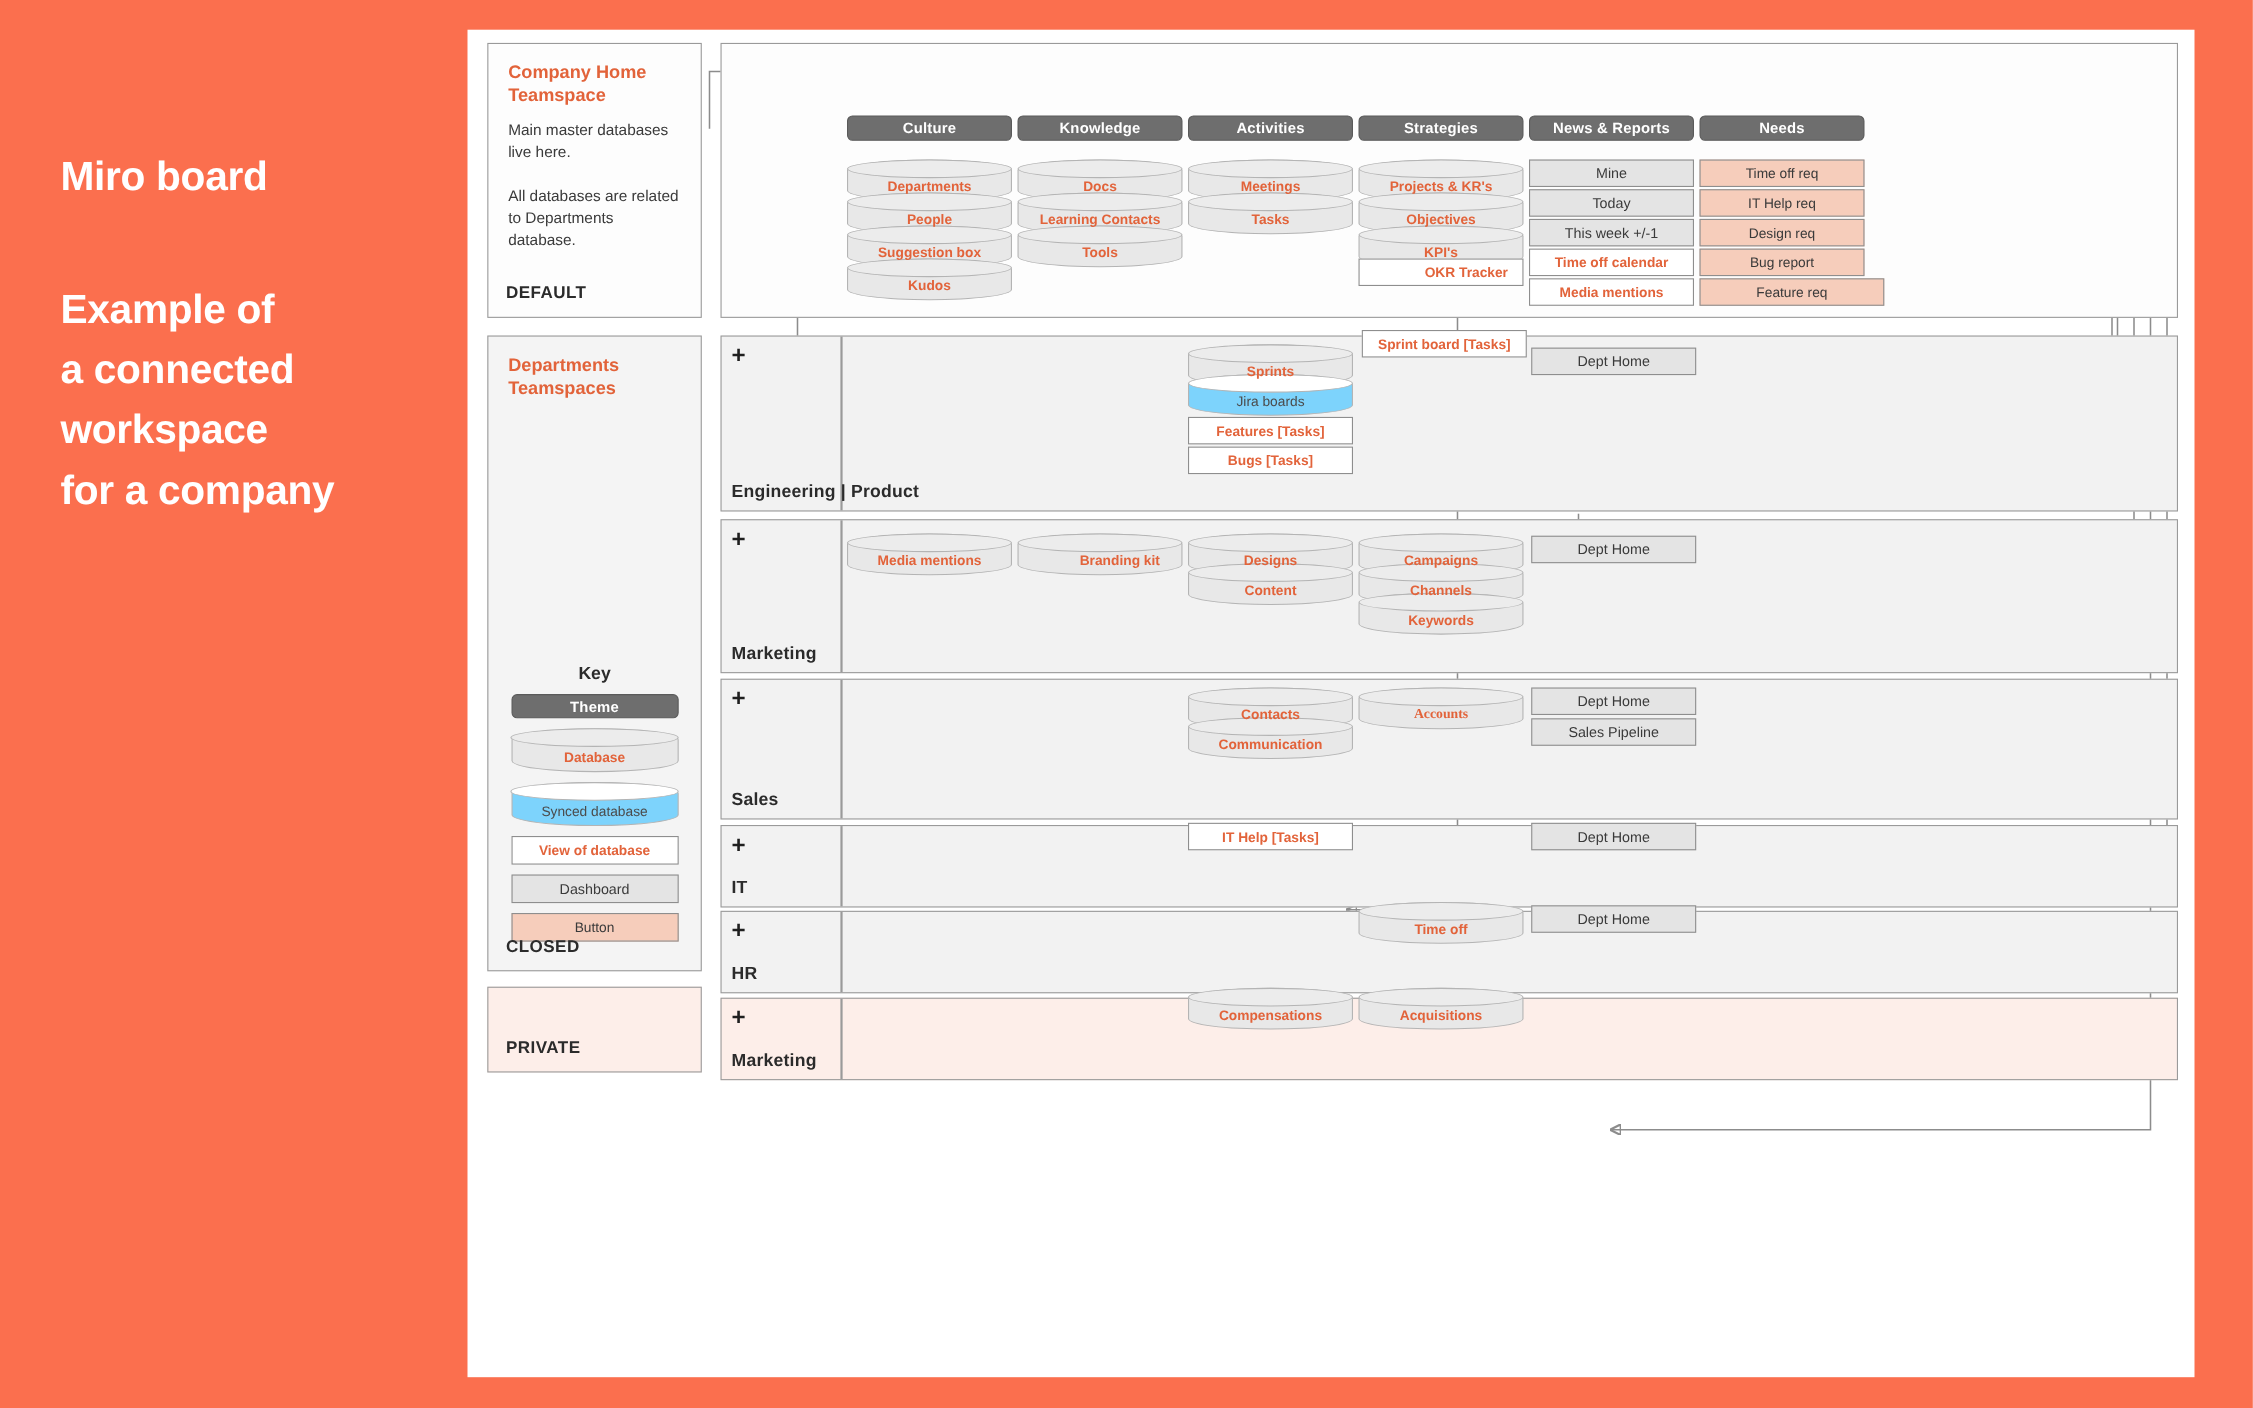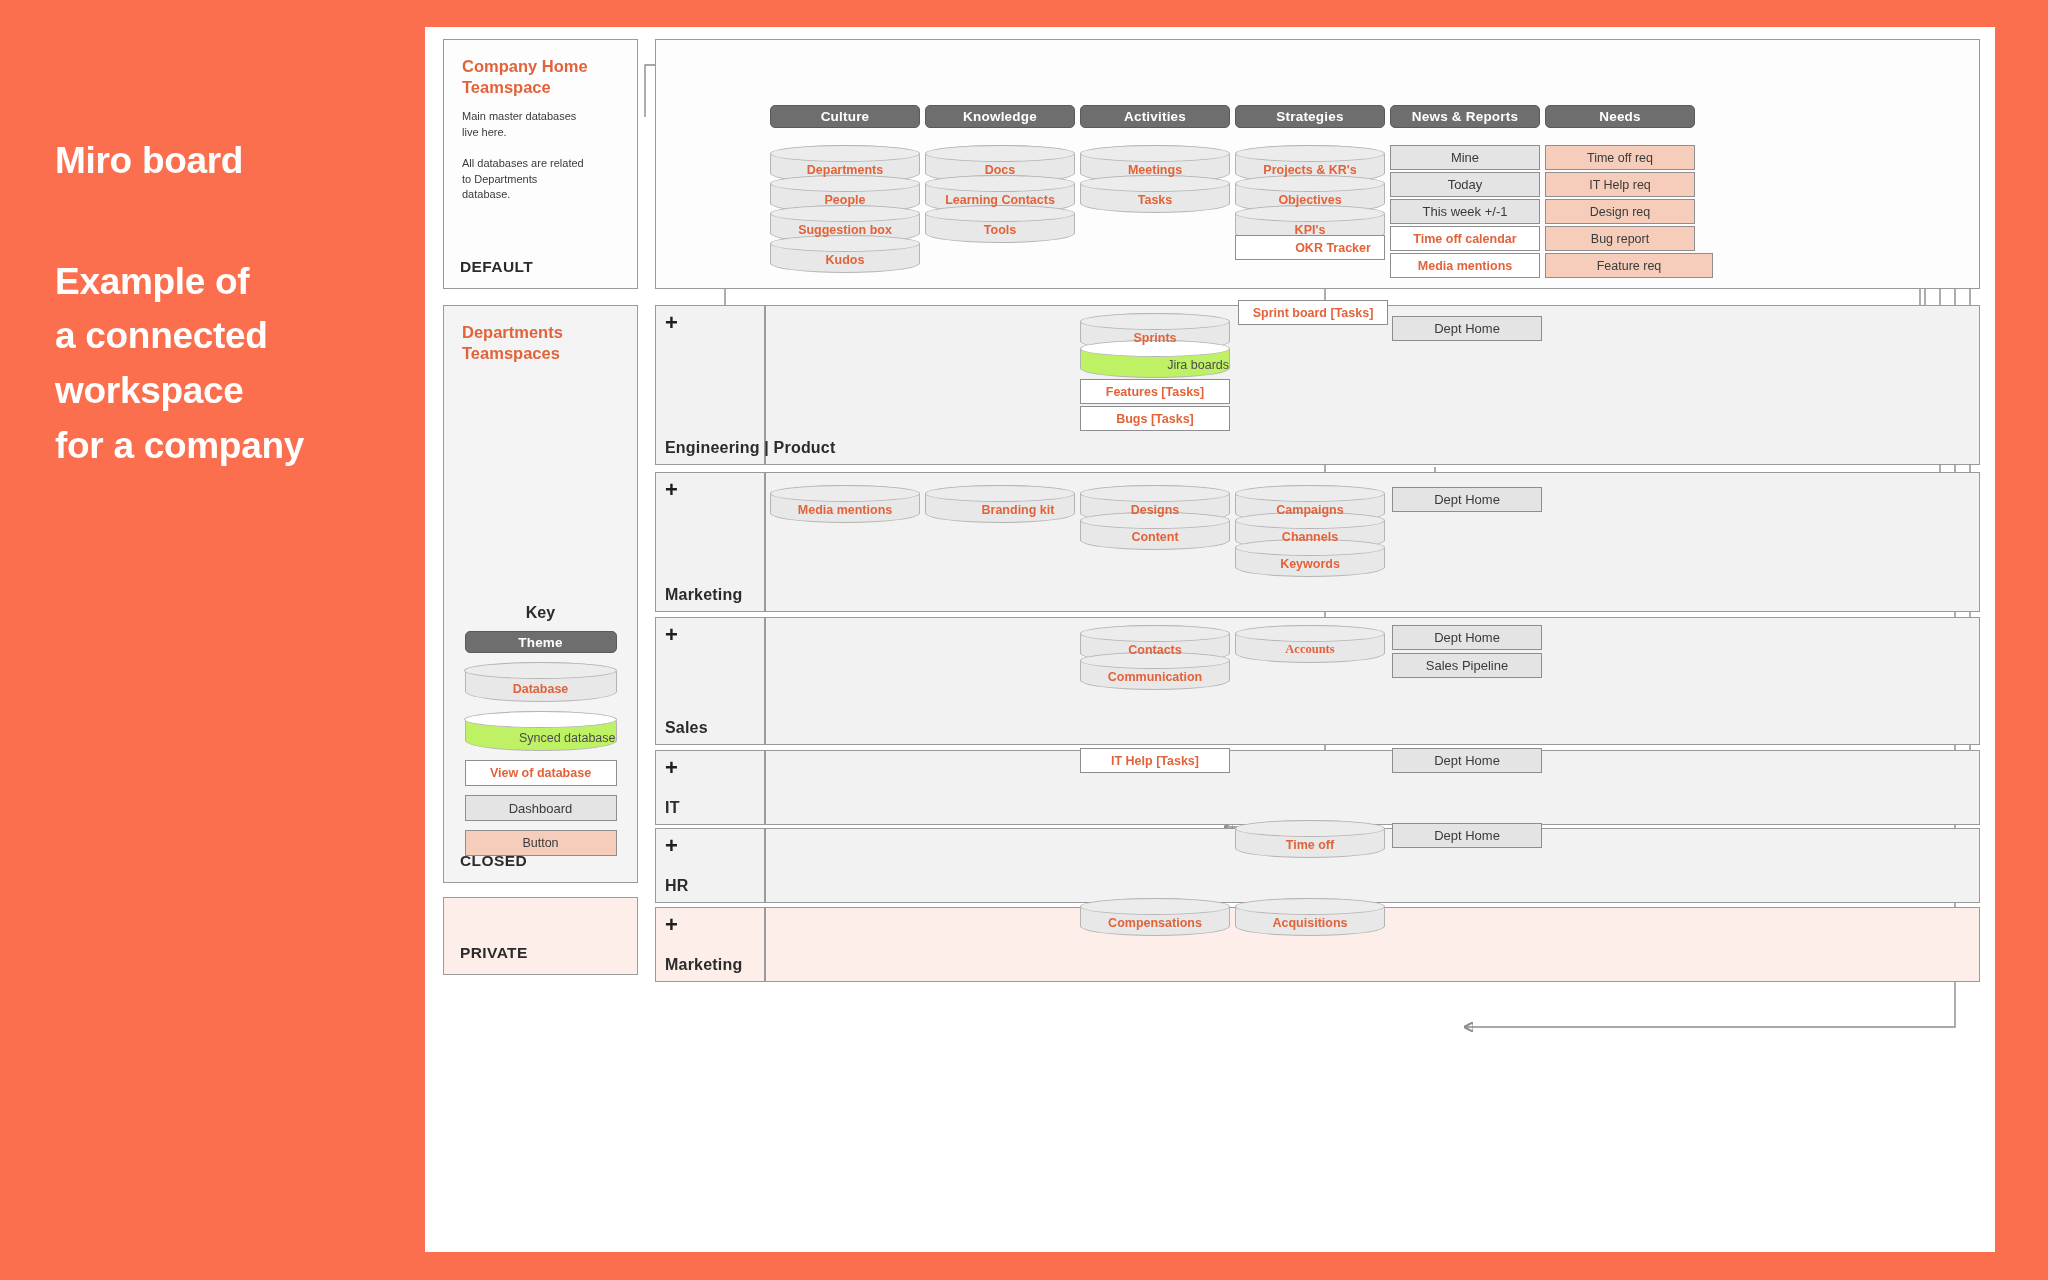--- a/index.html
+++ b/index.html
@@ -46,21 +46,21 @@
     position:absolute; top:0; bottom:0; width:1.5px; background:#9a9a9a;
   }
 
   
   .side-card { position:absolute; border:1.5px solid #9a9a9a; }
   .side-title {
     font-size:16.5px; font-weight:bold; color:#e2633a; line-height:1.28;
     margin:16px 18px 0 18px;
   }
   .side-body {
-    font-size:11px; color:#3a3a3a; line-height:1.42;
+    font-size:14px; color:#3a3a3a; line-height:1.42;
     margin:11px 18px 0 18px; white-space:pre-line;
   }
   .side-tag {
     position:absolute; left:16px; bottom:12px;
     font-size:15.5px; font-weight:bold; color:#2b2b2b; letter-spacing:0.4px;
   }
 
   
   .key-heading {
     text-align:center; font-size:16px; font-weight:bold; color:#2b2b2b;
@@ -84,21 +84,21 @@
     border-radius:50% / 26%;
     display:flex; align-items:flex-end; justify-content:center;
     color:#e2633a; font-size:12.5px; font-weight:bold;
     padding-bottom:5px;
   }
   .db::before {
     content:""; position:absolute; left:-1.2px; right:-1.2px; top:-1.2px;
     height:15px; border:1.2px solid #b4b4b4; border-radius:50%;
     background:#ececec;
   }
-  .db.synced { background:#bef264; color:#4b4b4b; font-weight:normal;justify-content:flex-end; }
+  .db.synced { background:#7dd3fc; color:#4b4b4b; font-weight:normal; }
   .db.synced::before { background:#ffffff; }
 
   .viewdb {
     position:absolute; height:25px;
     background:#ffffff; border:1.5px solid #8e8e8e;
     display:flex; align-items:center; justify-content:center;
     color:#e2633a; font-size:12.5px; font-weight:bold;
   }
   .dash {
     position:absolute; height:25px;

